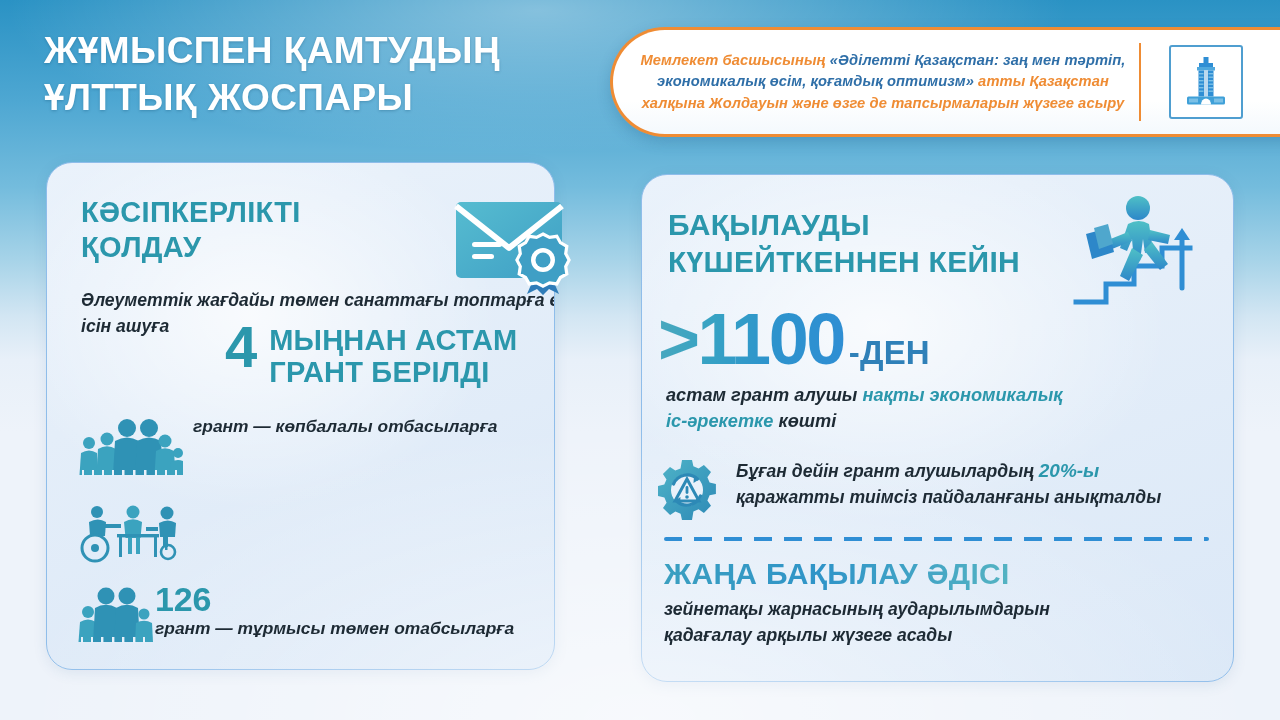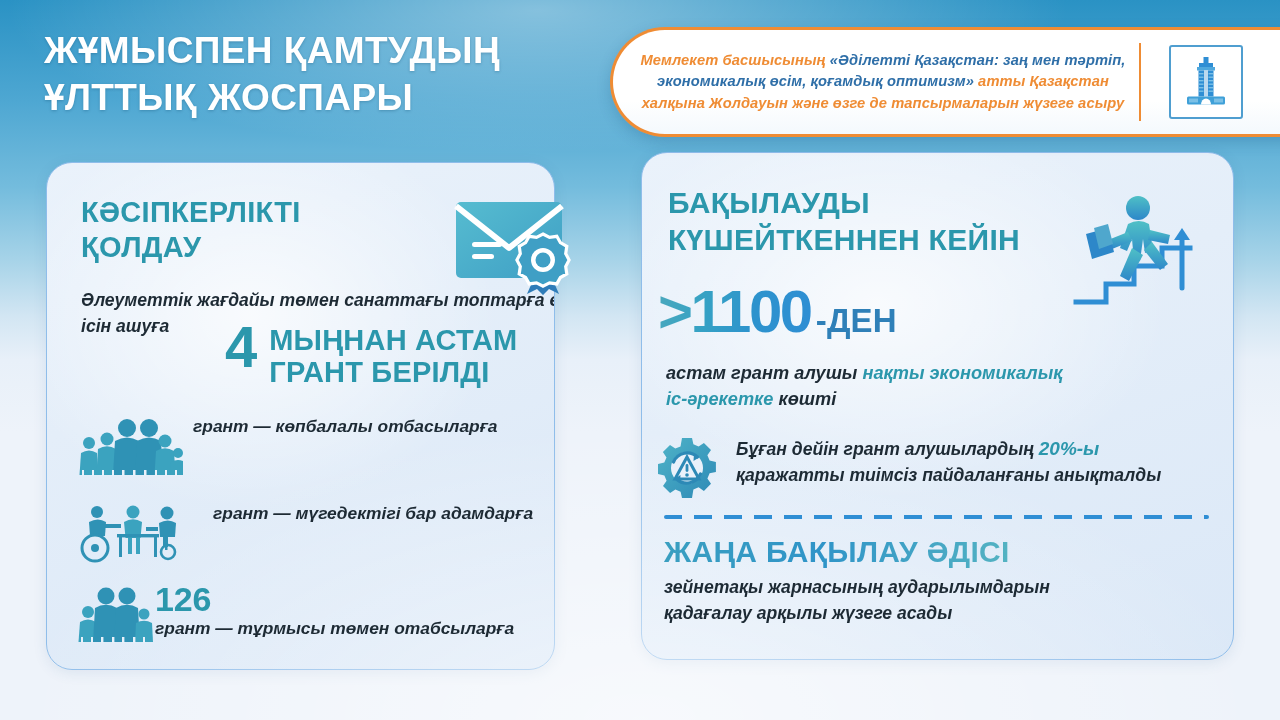--- a/index.html
+++ b/index.html
@@ -101,21 +101,21 @@
     box-shadow: 0 3px 14px rgba(40,90,140,.10);
     overflow: hidden;
   }
   .card::before {
     content: "";
     position: absolute; inset: 0;
     background: radial-gradient(ellipse 70% 55% at 40% 30%, rgba(255,255,255,.75) 0%, rgba(255,255,255,0) 70%);
     pointer-events: none;
   }
   #card-left  { left: 46px;  top: 162px; width: 509px; height: 508px; }
-  #card-right { left: 641px; top: 152px; width: 593px; height: 508px; }
+  #card-right { left: 641px; top: 174px; width: 593px; height: 508px; }
 
   .card-inner { position: relative; z-index: 2; height: 100%; }
 
   .card-head {
     position: absolute;
     color: #2b97ac;
     font-size: 29px;
     font-weight: 700;
     line-height: 1.22;
     letter-spacing: .3px;
@@ -175,21 +175,21 @@
   #stat-2 .stat-label{ margin-top: 3px; }
   #stat-3 .stat-body { left: 80px; }
   #stat-3 .stat-num  { font-size: 34px; }
 
   
   .big-stat {
     position: absolute; left: 16px; top: 132px;
     display: flex; align-items: baseline;
   }
   .big-num {
-    font-size: 60px; font-weight: 800;
+    font-size: 72px; font-weight: 800;
     line-height: .9; letter-spacing: -2.5px;
     background: linear-gradient(100deg,#4aa8bd 0%, #36a2c4 30%, #2d93cd 62%, #2f8ed4 100%);
     -webkit-background-clip: text; background-clip: text;
     color: transparent;
     text-align: center;
   }
   .big-suffix {
     font-size: 33px; font-weight: 800; color: #2f80b8;
     margin-left: 5px; letter-spacing: .2px;
   }
@@ -363,21 +363,20 @@
               <rect x="90" y="44" width="2.5" height="6"></rect>
             </g>
             <g fill="#2f92b5">
               <rect x="42" y="34" width="42" height="3.4"></rect>
               <rect x="44" y="37" width="3" height="20"></rect>
                 <rect x="79" y="37" width="3" height="20"></rect>
             </g>
           </svg>
         </div>
         <div class="stat-body">
-          <div class="stat-label">грант — мүгедектігі бар адамдарға</div>
         </div>
       </div>
 
       <div class="stat-row" id="stat-3">
         <div class="stat-icon">
           <svg width="80" height="64" viewBox="0 0 80 64">
             <g fill="#3ba3bf">
               <circle cx="13" cy="30" r="6"></circle>
                 <path d="M5 40 q8-5 16 0 l1.5 20 h-19 z"></path>
             </g>

